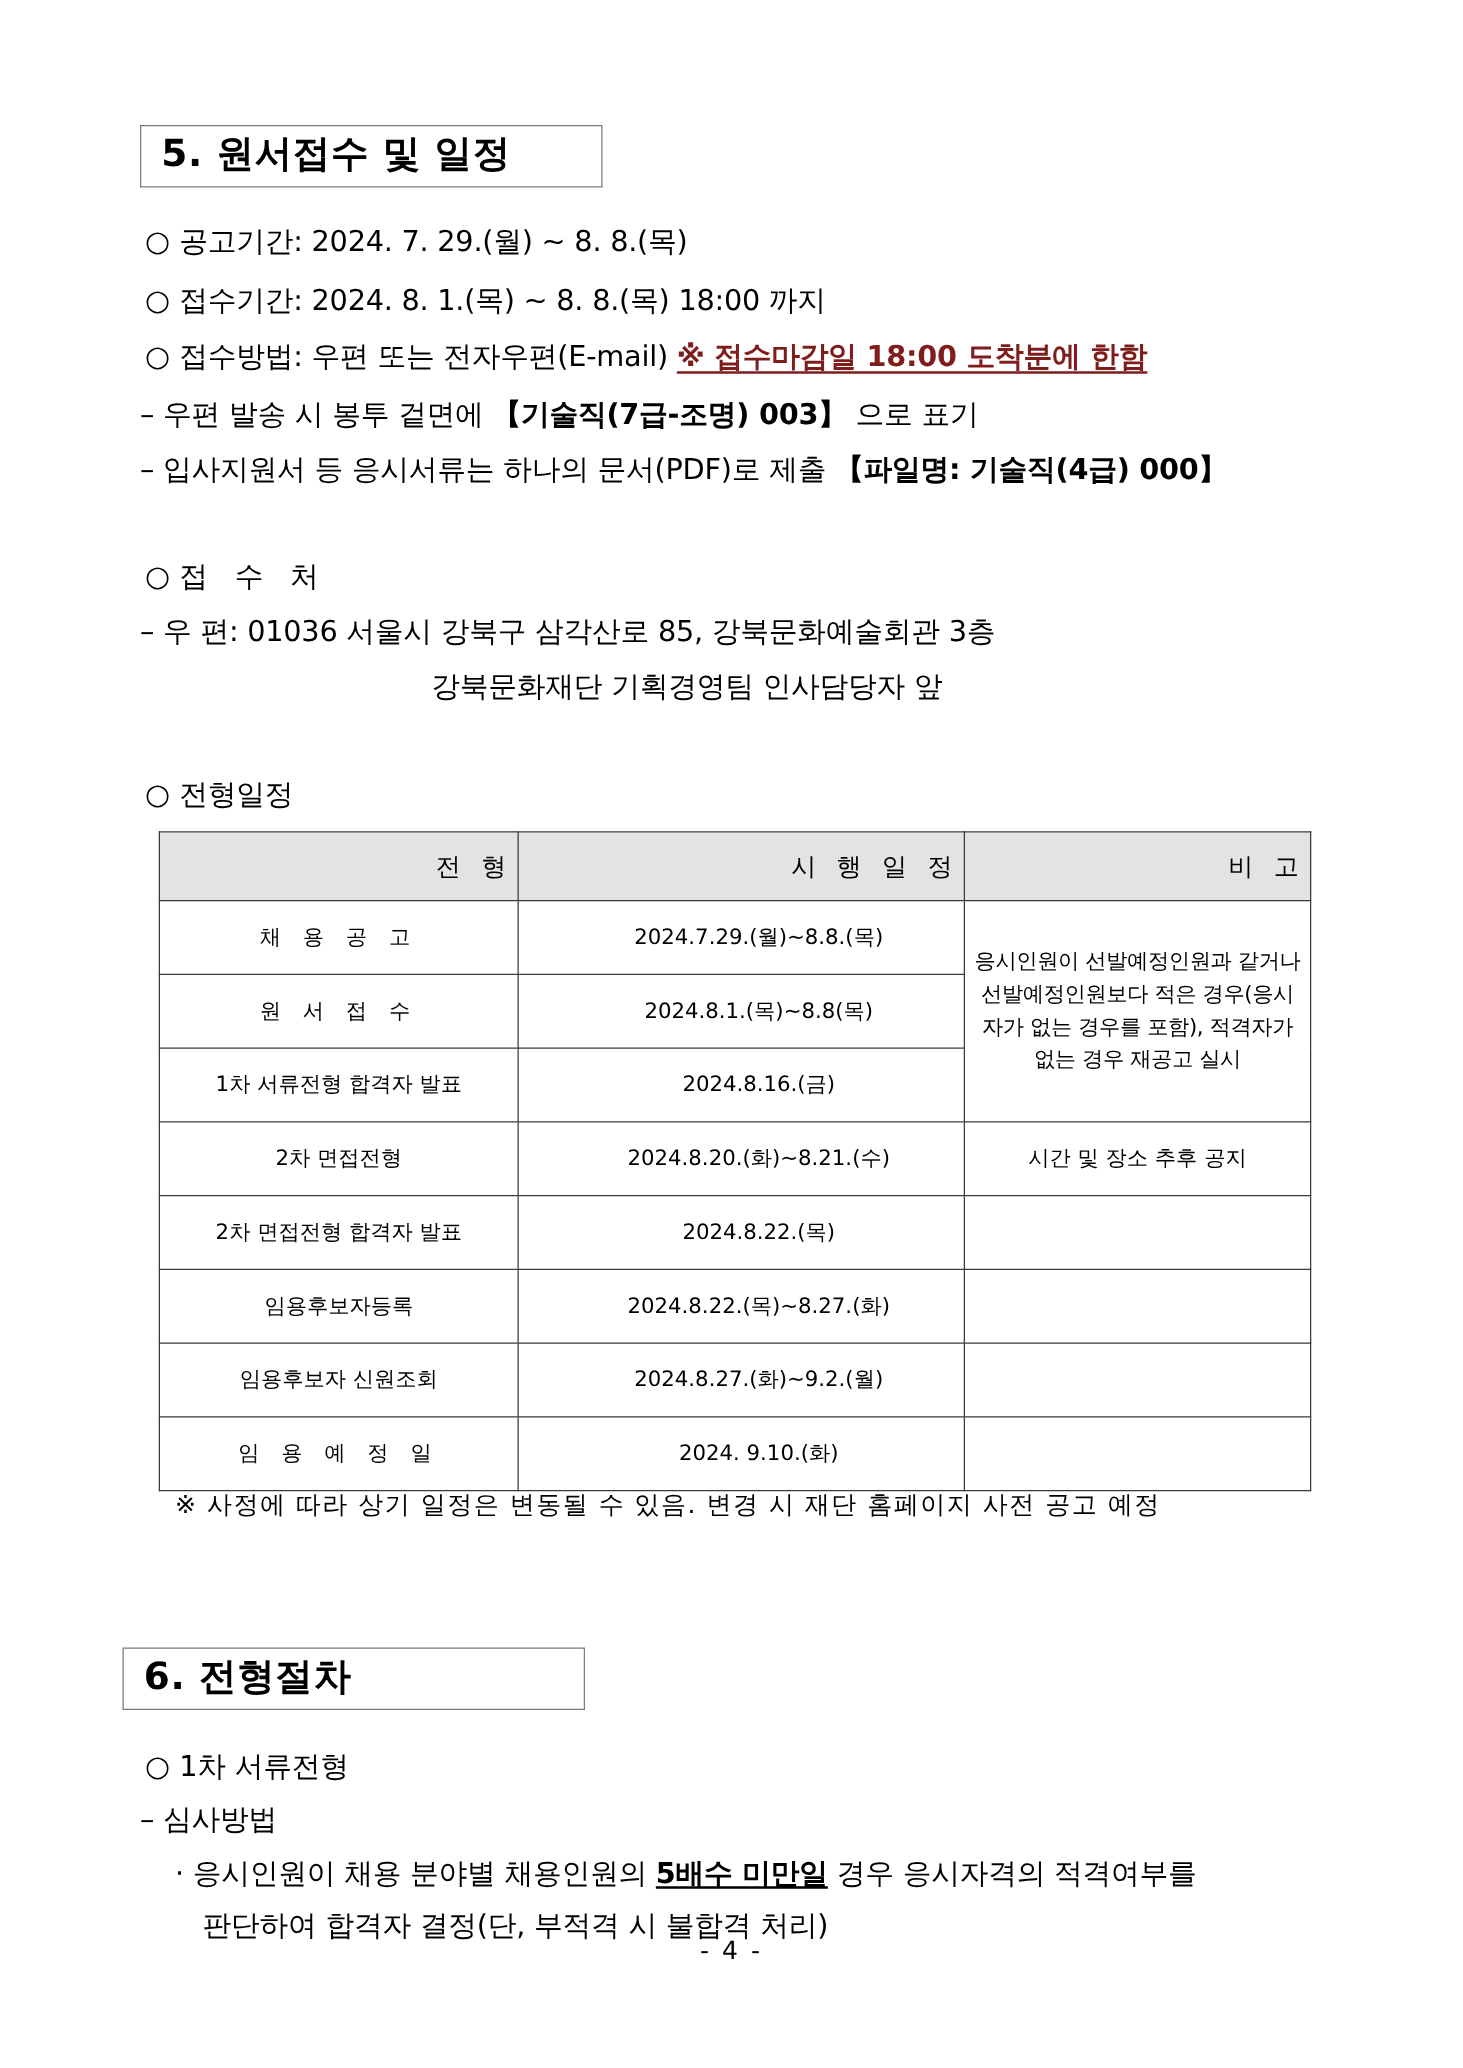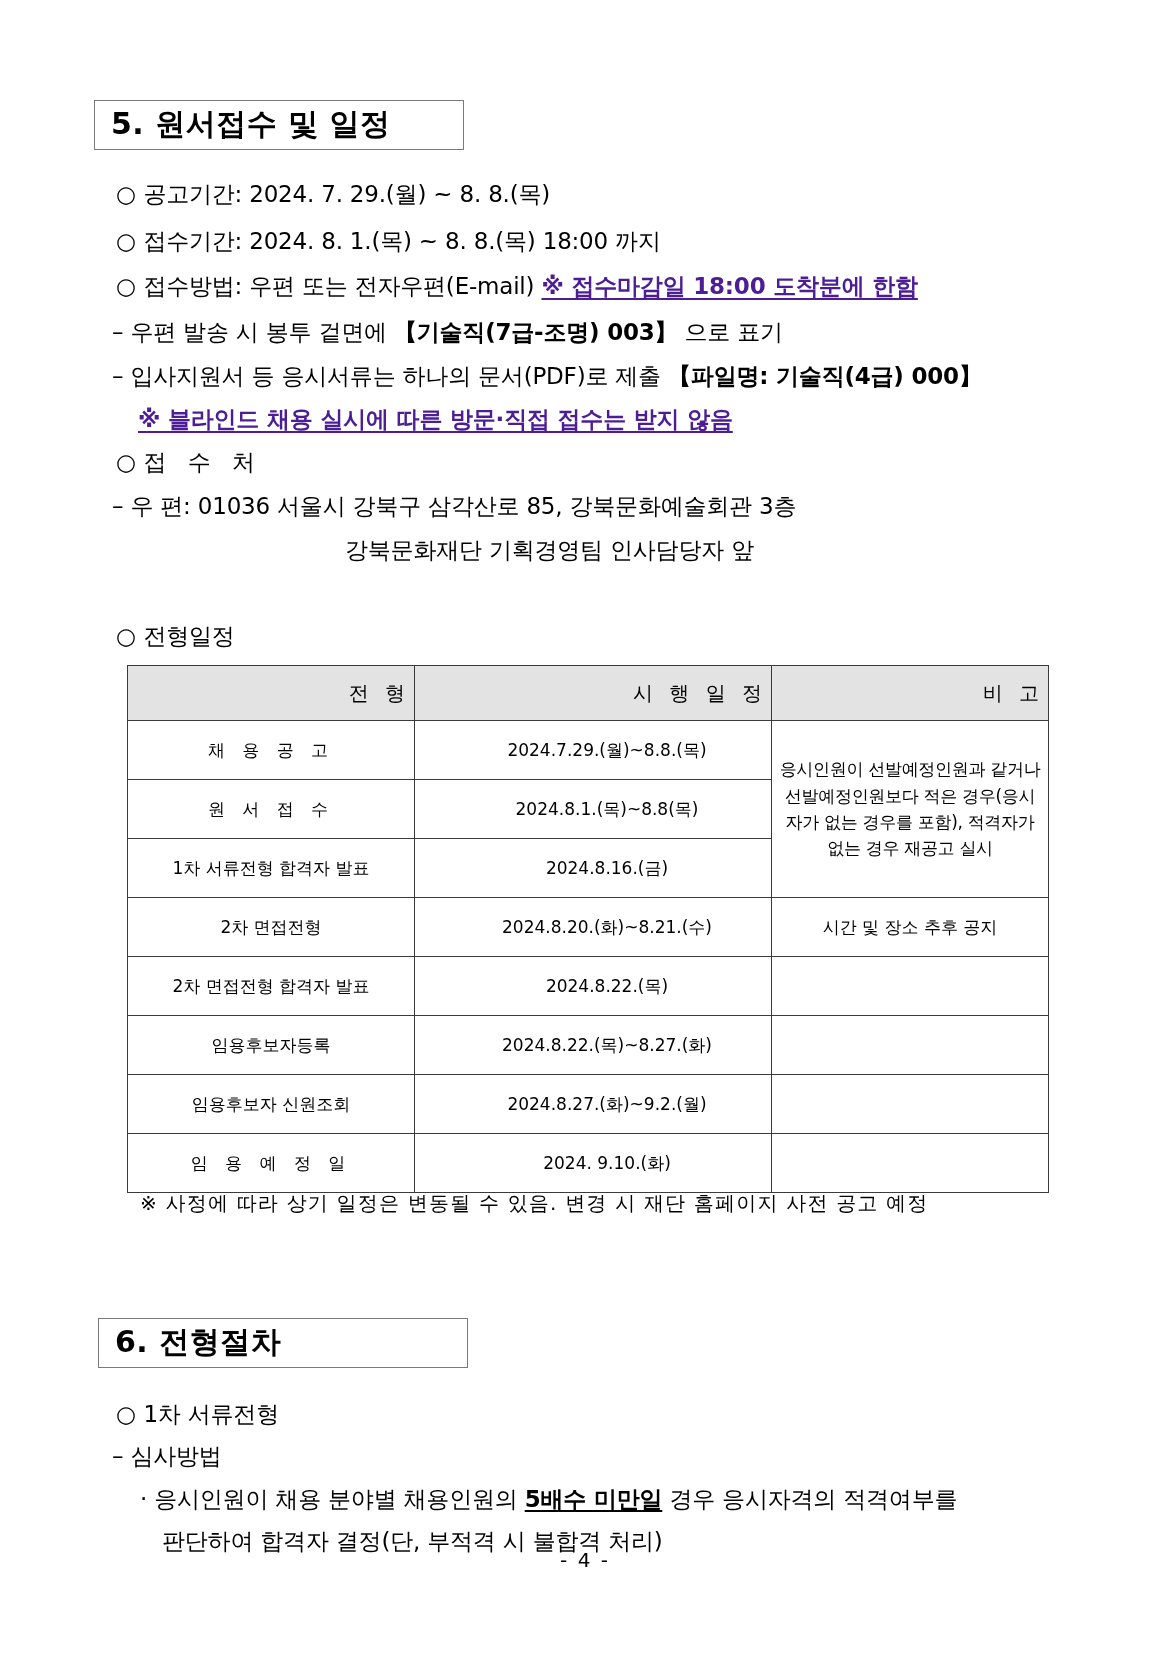--- a/index.html
+++ b/index.html
@@ -27,35 +27,35 @@
   .section-box {
     display: inline-block;
     border: 1.5px solid #7a7a7a;
     padding: 7px 22px 9px 16px;
     font-size: 30px;
     font-weight: bold;
     letter-spacing: 0.5px;
     line-height: 1.05;
     background: #fff;
   }
-  .sec5 { position: absolute; left: 94px; top: 100px; min-width: 330px; }
+  .sec5 { position: absolute; left: 112px; top: 100px; min-width: 330px; }
   .sec6 { position: absolute; left: 98px; top: 1318px; min-width: 330px; }
 
   
   .line {
     position: absolute;
     font-size: 23px;
     line-height: 1.25;
     white-space: nowrap;
     letter-spacing: -0.2px;
   }
   .marker-o { letter-spacing: 0; }
   .bold { font-weight: bold; }
   .blue-u {
-    color: #4c1d95;
+    color: #7f1d1d;
     text-decoration: underline;
     text-underline-offset: 4px;
     font-weight: bold;
     text-align: right;
   }
   .uline {
     text-decoration: underline;
     text-underline-offset: 3px;
     font-weight: bold;
   }
@@ -139,23 +139,20 @@
   </div>
 
   <div class="line" style="left:112px; top:318px;">
     <span>– 우편 발송 시 봉투 겉면에 </span><span class="bold">【기술직(7급-조명) 003】</span><span> 으로 표기</span>
   </div>
 
   <div class="line" style="left:112px; top:362px;">
     <span>– 입사지원서 등 응시서류는 하나의 문서(PDF)로 제출 </span><span class="bold">【파일명: 기술직(4급) 000】</span>
   </div>
 
-  <div class="line" style="left:138px; top:405px;">
-    <span class="blue-u">※ 블라인드 채용 실시에 따른 방문·직접 접수는 받지 않음</span>
-  </div>
 
   <div class="line" style="left:116px; top:448px;">
     <span class="marker-o">○ </span><span class="spaced">접 수 처</span>
   </div>
 
   <div class="line" style="left:112px; top:492px;">
     <span>– 우     편: 01036 서울시 강북구 삼각산로 85, 강북문화예술회관 3층</span>
   </div>
 
   <div class="line" style="left:345px; top:536px;">

